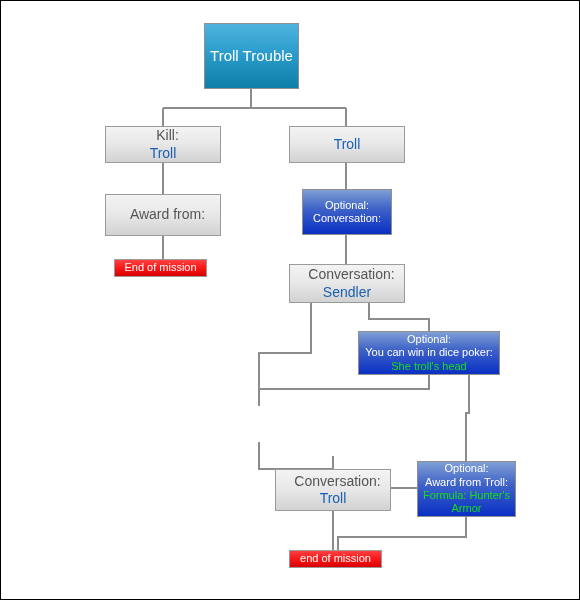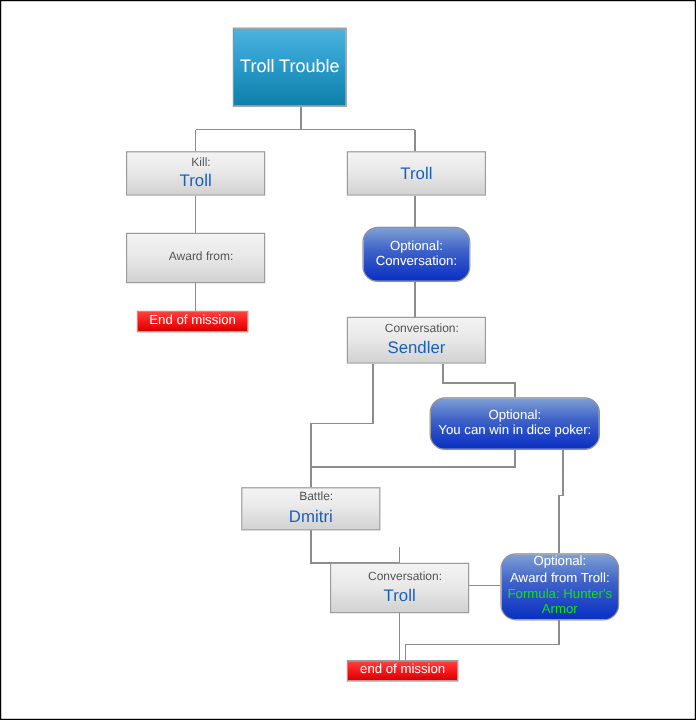--- a/index.html
+++ b/index.html
@@ -50,21 +50,21 @@
     justify-content: center;
   }
 
   
   .node.gray {
     background: linear-gradient(to bottom, #f3f3f3 0%, #e9e9e9 45%, #d2d2d2 100%);
     border-color: #9b9b9b;
   }
   .node.gray .lbl-top {
     color: #555555;
-    font-size: 10px;
+    font-size: 14px;
     padding-left: 12px;
   }
   .node.gray .lbl-main {
     color: #1a5fb4;
     font-size: 14px;
   }
 
   
   .node.teal {
     background: linear-gradient(to bottom, #4fb3dd 0%, #2e9fcf 40%, #0e7fa8 100%);
@@ -72,21 +72,20 @@
   }
   .node.teal .lbl-main {
     color: #ffffff;
     font-size: 15px;
   }
 
   
   .node.blue {
     background: linear-gradient(to bottom, #7f9fd4 0%, #3f63c8 42%, #0a2fc4 100%);
     border-color: #8f8f8f;
-    border-radius: 13px;
   }
   .node.blue .lbl-top {
     color: #ffffff;
     font-size: 11px;
   }
   .node.blue .lbl-main {
     color: #1a7fe0;
     font-size: 14px;
   }
   .node.blue .lbl-main.green {
@@ -147,21 +146,21 @@
         <path d="M332,455 L332,468"></path>
 
         <path d="M389,487 L416,487"></path>
 
         <path d="M332,510 L332,549"></path>
 
         <path d="M465,516 L465,536 L337,536 L337,549"></path>
       </g>
     </svg>
 
-    <div class="node teal" style="left:193px; top:22px; width:95px; height:66px;">
+    <div class="node teal" style="left:203px; top:22px; width:95px; height:66px;">
       <span class="lbl-main">Troll Trouble</span>
     </div>
 
     <div class="node gray" style="left:104px; top:125px; width:116px; height:37px;">
       <span class="lbl-top">Kill:</span>
       <span class="lbl-main">Troll</span>
     </div>
 
     <div class="node gray" style="left:104px; top:193px; width:116px; height:42px;">
       <span class="lbl-top">Award from:</span>
@@ -181,26 +180,23 @@
     </div>
 
     <div class="node gray" style="left:288px; top:263px; width:116px; height:39px;">
       <span class="lbl-top">Conversation:</span>
       <span class="lbl-main">Sendler</span>
     </div>
 
     <div class="node blue" style="left:357px; top:330px; width:142px; height:44px;">
       <span class="lbl-top">Optional:</span>
       <span class="lbl-top">You can win in dice poker:</span>
-    </div>
-
-    <div class="node gray" style="left:200px; top:405px; width:116px; height:36px;">
-      <span class="lbl-top">Battle:</span>
-      <span class="lbl-main">Dmitri</span>
-    </div>
+      <span class="lbl-main green">She troll's head</span>
+    </div>
+
 
     <div class="node gray" style="left:274px; top:468px; width:116px; height:42px;">
       <span class="lbl-top">Conversation:</span>
       <span class="lbl-main">Troll</span>
     </div>
 
     <div class="node blue" style="left:416px; top:460px; width:99px; height:56px;">
       <span class="lbl-top">Optional:</span>
       <span class="lbl-top">Award from Troll:</span>
       <span class="lbl-main green wrap">Formula: Hunter's Armor</span>

